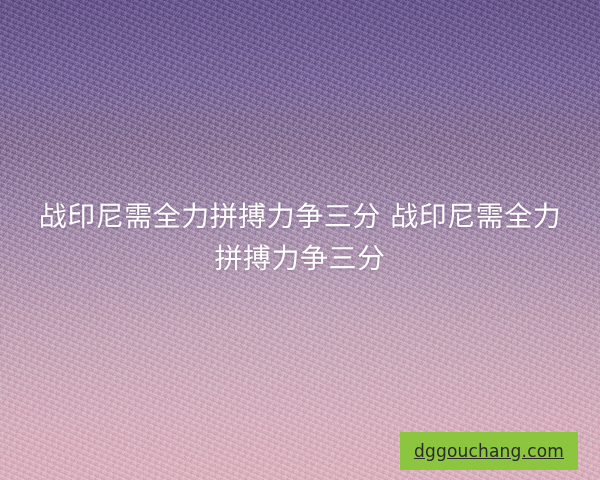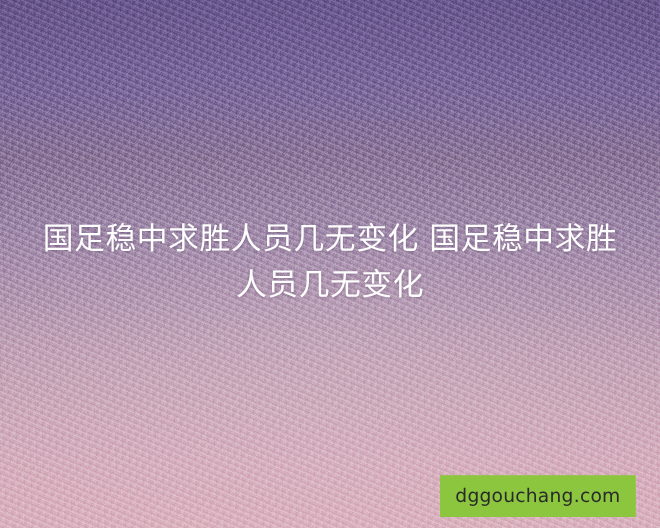--- a/index.html
+++ b/index.html
@@ -98,29 +98,30 @@
     align-items: center;
     justify-content: center;
   }
 
   #watermark-label {
     color: #2a2a2a;
     font-size: 17px;
     line-height: 1;
     letter-spacing: 0.2px;
     font-family: "DejaVu Sans", "Liberation Sans", sans-serif;
+    text-decoration: underline;
   }
 </style>
 </head>
 <body>
 
 <div id="card">
 
   <div id="vignette"></div>
   <div id="grain"></div>
 
-  <div id="headline">国足稳中求胜人员几无变化 国足稳中求胜人员几无变化</div>
+  <div id="headline">战印尼需全力拼搏力争三分 战印尼需全力拼搏力争三分</div>
 
   <div id="watermark-badge">
     <span id="watermark-label">dggouchang.com</span>
   </div>
 
 </div>
 
 </body></html>

